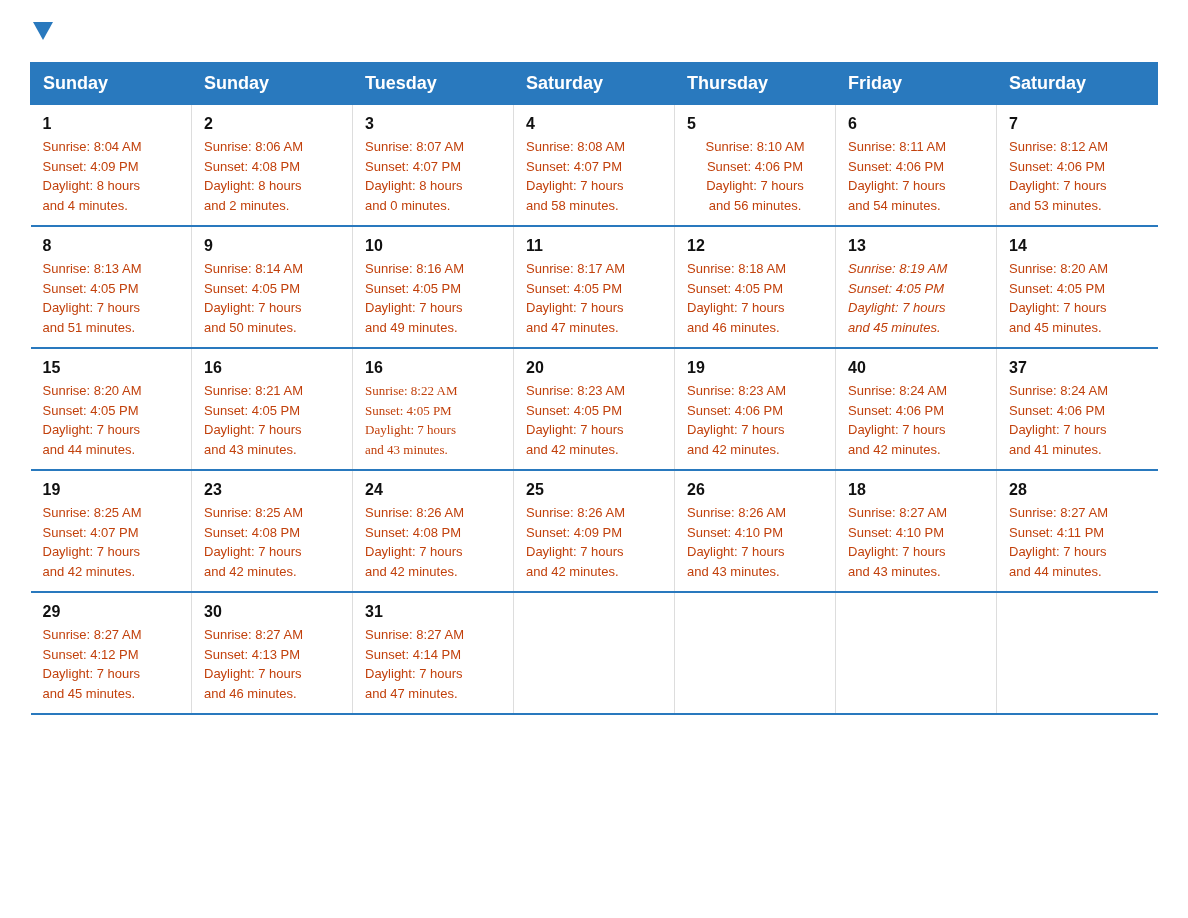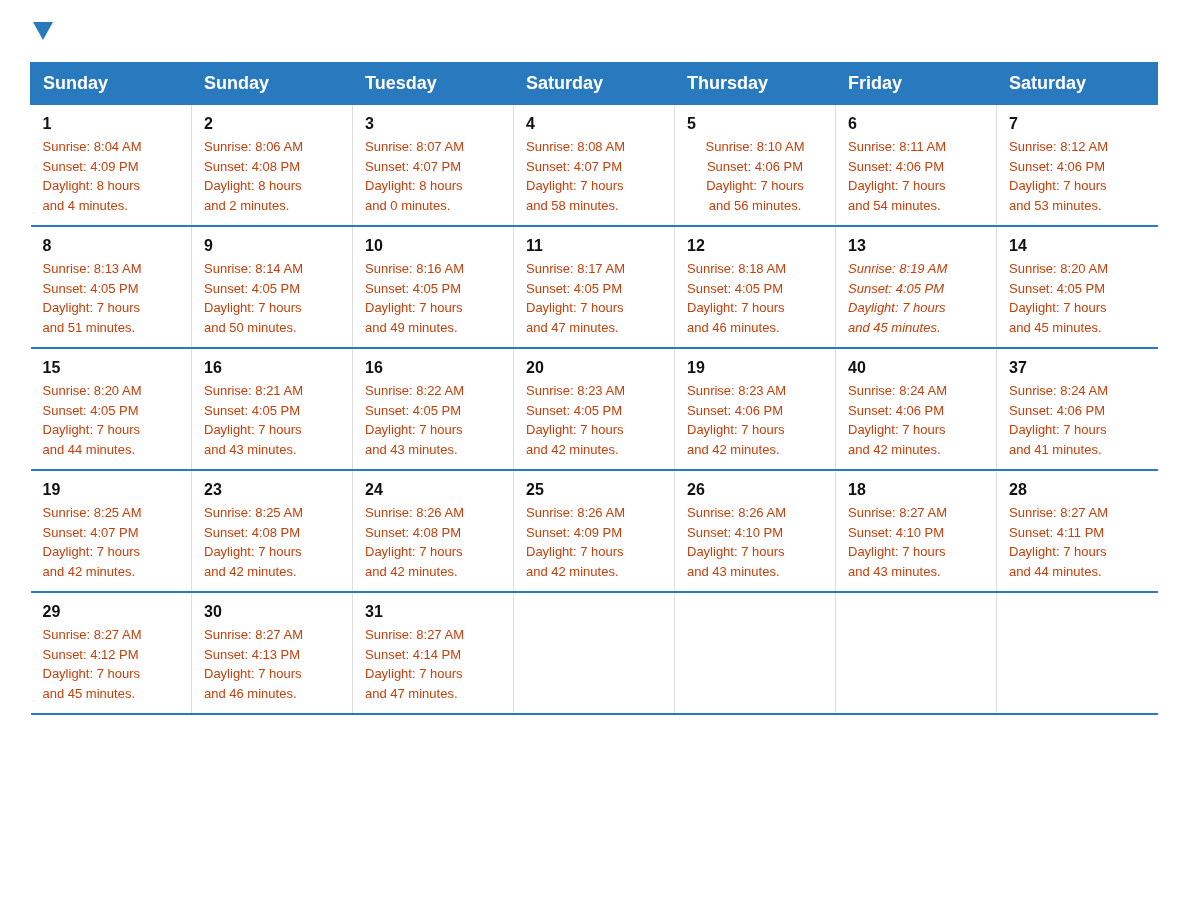--- a/index.html
+++ b/index.html
@@ -238,21 +238,21 @@
         </td>
         <td>
           <span class="day-num">16</span>
           <div class="day-info" style="white-space: pre-line;">Sunrise: 8:21 AM
 Sunset: 4:05 PM
 Daylight: 7 hours
 and 43 minutes.</div>
         </td>
         <td>
           <span class="day-num">16</span>
-          <div class="day-info" style="white-space: pre-line;">Sunrise: 8:22 AM
+          <div class="day-info" style="white-space: pre-line; font-family: Liberation Serif, serif;">Sunrise: 8:22 AM
 Sunset: 4:05 PM
 Daylight: 7 hours
 and 43 minutes.</div>
         </td>
         <td>
           <span class="day-num">20</span>
           <div class="day-info" style="white-space: pre-line;">Sunrise: 8:23 AM
 Sunset: 4:05 PM
 Daylight: 7 hours
 and 42 minutes.</div>

